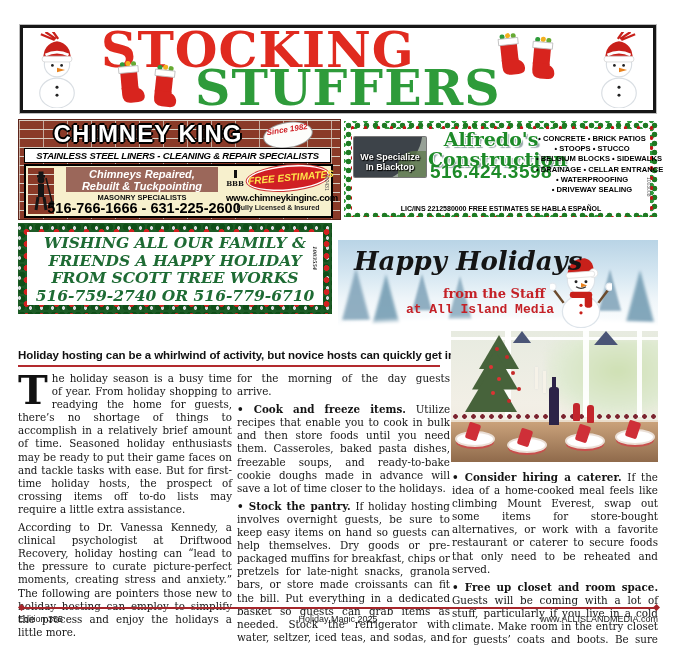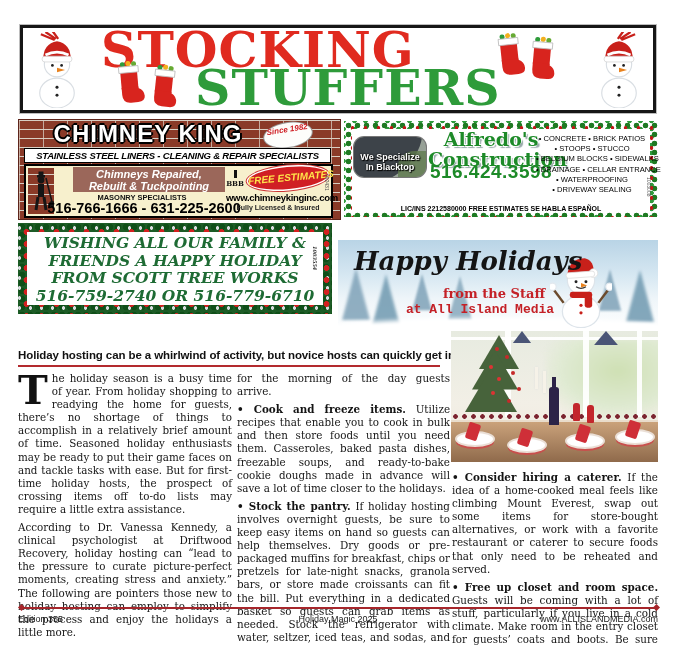--- a/index.html
+++ b/index.html
@@ -32,21 +32,21 @@
               box-shadow:0 0 0 1px #999; }
   .ck-strip { position:absolute; left:5px; top:28px; width:305px; height:13px; background:#fff;
               border:1px solid #000; font-style:italic; font-weight:bold; font-size:9.5px;
               text-align:center; line-height:13px; color:#000; white-space:nowrap;
               font-family:"Liberation Sans",sans-serif; letter-spacing:-0.2px; }
   .ck-panel { position:absolute; left:5px; top:44px; width:305px; height:50px; background:#f7f0cd;
               border:2px solid #000; }
   .ck-sweep { position:absolute; left:2px; top:2px; }
   .ck-brown { position:absolute; left:40px; top:1px; width:152px; height:24px; background:#9b675a;
               color:#fff; font-weight:bold; font-style:italic; font-size:11px; line-height:12px;
-              text-align:center; padding-top:1px;margin-left:7px; }
+              text-align:center; padding-top:1px; }
   .ck-masonry { position:absolute; left:40px; top:27px; width:152px; text-align:center;
                 font-weight:bold; font-size:7.5px; color:#111; }
   .ck-phones { position:absolute; left:18px; top:34px; width:200px; text-align:center;
                font-weight:bold; font-size:14.5px; color:#000; white-space:nowrap; }
   .ck-bbb { position:absolute; left:200px; top:4px; width:18px; text-align:center;
             font-family:"DejaVu Serif",serif; font-weight:bold; font-size:7px; color:#111; }
   .ck-bbb::before { content:""; display:block; margin:0 auto 1px; width:3px; height:8px; background:#111; }
   .ck-free { position:absolute; left:222px; top:1px; width:80px; height:22px; background:#d01f24;
              border-radius:50%; transform:rotate(-5deg); color:#ffe24a; font-weight:bold;
              font-style:italic; font-size:10px; text-align:center; line-height:22px;
@@ -57,38 +57,38 @@
             font-weight:bold; font-size:7px; color:#222; }
   .vtext { position:absolute; writing-mode:vertical-rl; font-size:5px; color:#555; letter-spacing:0; }
 
   
   .ad-alf { position:absolute; left:344px; top:121px; width:314px; height:96px;
             background:radial-gradient(circle,#c11818 1.6px,rgba(0,0,0,0) 2.1px),
                        radial-gradient(circle,#1f7a23 2.6px,rgba(0,0,0,0) 3.1px),
                        radial-gradient(circle,#2f9b3c 2px,rgba(0,0,0,0) 2.6px), #fff;
             background-size:13px 10px, 9px 9px, 11px 8px; background-position:2px 2px,0 0,5px 4px; }
   .alf-inner { position:absolute; inset:8px; background:#fff; }
-  .bt-photo { position:absolute; left:2px; top:8px; width:72px; height:40px; border-radius:10px;
+  .bt-photo { position:absolute; left:2px; top:8px; width:72px; height:40px; border-radius:1px;
               overflow:hidden; background:#97a197; box-shadow:0 0 0 1px #777; }
   .bt-drive { position:absolute; left:-26px; top:-18px; width:92px; height:72px; background:#3d4349;
               border-radius:0 0 85% 0; transform:rotate(6deg); }
   .bt-lawn { position:absolute; right:-6px; bottom:-4px; width:34px; height:30px; background:#5f7a4d;
              border-radius:50% 0 0 0; opacity:.8; }
   .bt-label { position:absolute; left:0; right:0; bottom:5px; text-align:center; color:#fff;
               font-weight:bold; font-size:9px; line-height:10px;
               text-shadow:0 0 2px #000,1px 1px 1px #000; }
   .alf-name { position:absolute; left:76px; top:0px; width:126px; text-align:center;
               font-family:"DejaVu Serif",serif; font-weight:bold; color:#1d8a28;
               font-size:19px; line-height:20px;
               text-shadow:-1px -1px 0 #fff,1px -1px 0 #fff,-1px 1px 0 #fff,2px 2px 1px #9aa; }
   .alf-phone { position:absolute; left:74px; top:32px; width:130px; text-align:center;
                color:#1d8a28; font-weight:bold; font-size:19px; letter-spacing:0.5px;
                font-family:"Liberation Sans",sans-serif; }
   .alf-list { position:absolute; right:2px; top:5px; width:112px; text-align:center;
-              font-weight:normal; font-size:7.6px; line-height:10.2px; color:#000; white-space:nowrap; }
+              font-weight:bold; font-size:7.6px; line-height:10.2px; color:#000; white-space:nowrap; }
   .alf-lic { position:absolute; left:0; right:0; bottom:-3px; text-align:center; font-weight:bold;
              font-size:7px; color:#000; background:#fff; white-space:nowrap; }
 
   
   .ad-scott { position:absolute; left:18px; top:223px; width:314px; height:91px;
               background:radial-gradient(circle,#d42020 2.6px,rgba(0,0,0,0) 3.2px),
                          radial-gradient(circle,#d9dcdf 1.5px,rgba(0,0,0,0) 2px),
                          radial-gradient(circle,#0f4f18 3px,rgba(0,0,0,0) 3.6px), #1d5c26;
               background-size:15px 12px, 11px 10px, 8px 8px; background-position:1px 3px,7px 0,0 0; }
   .scott-inner { position:absolute; inset:9px; background:#fff; text-align:center;

